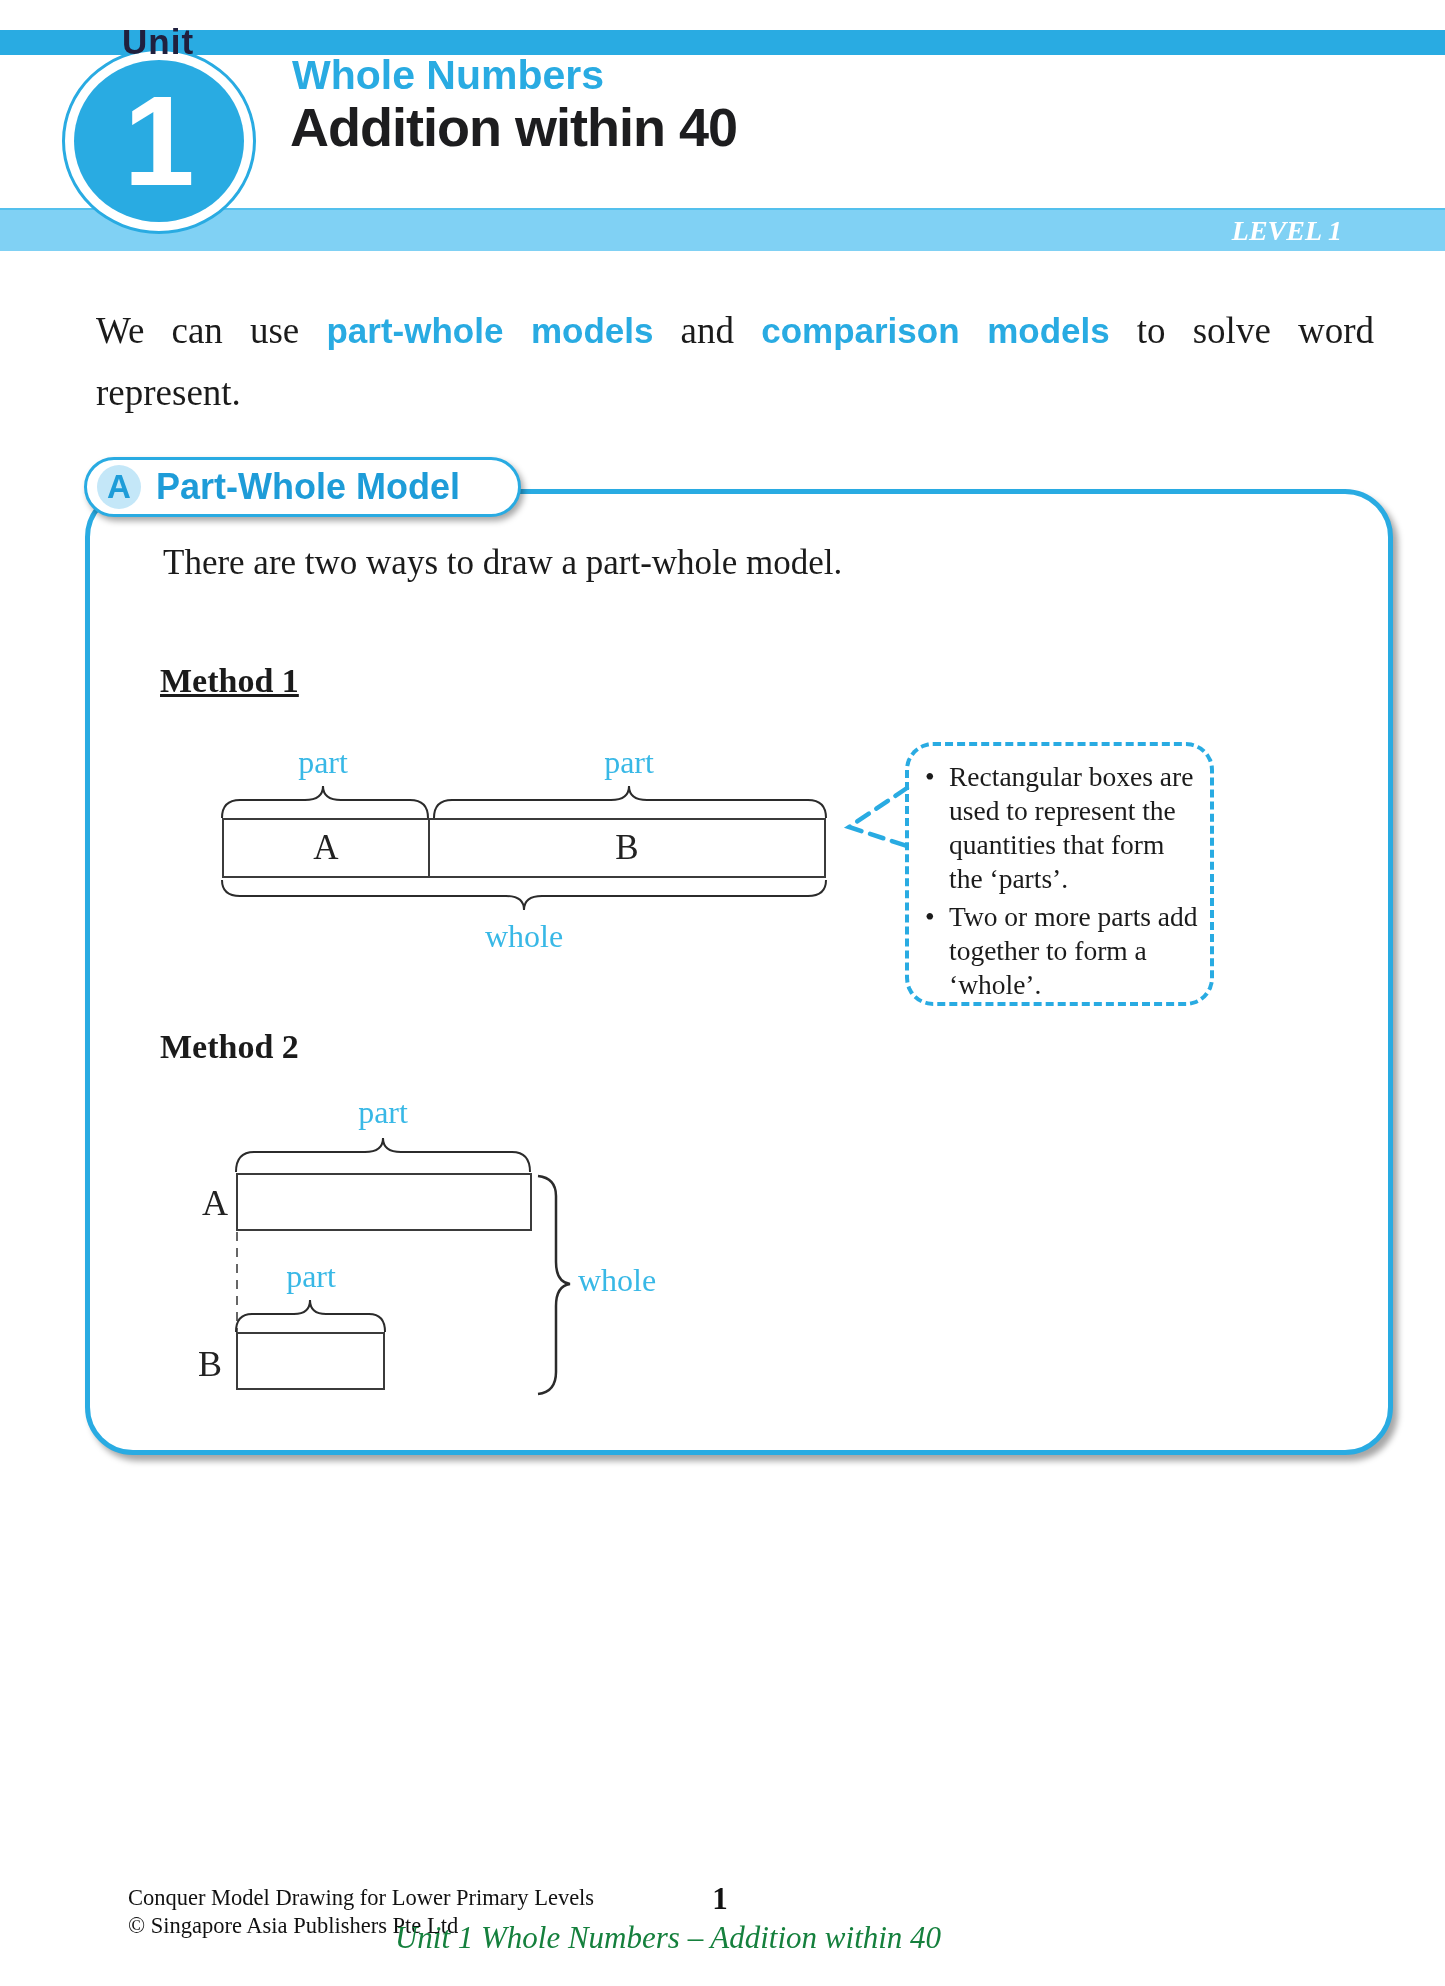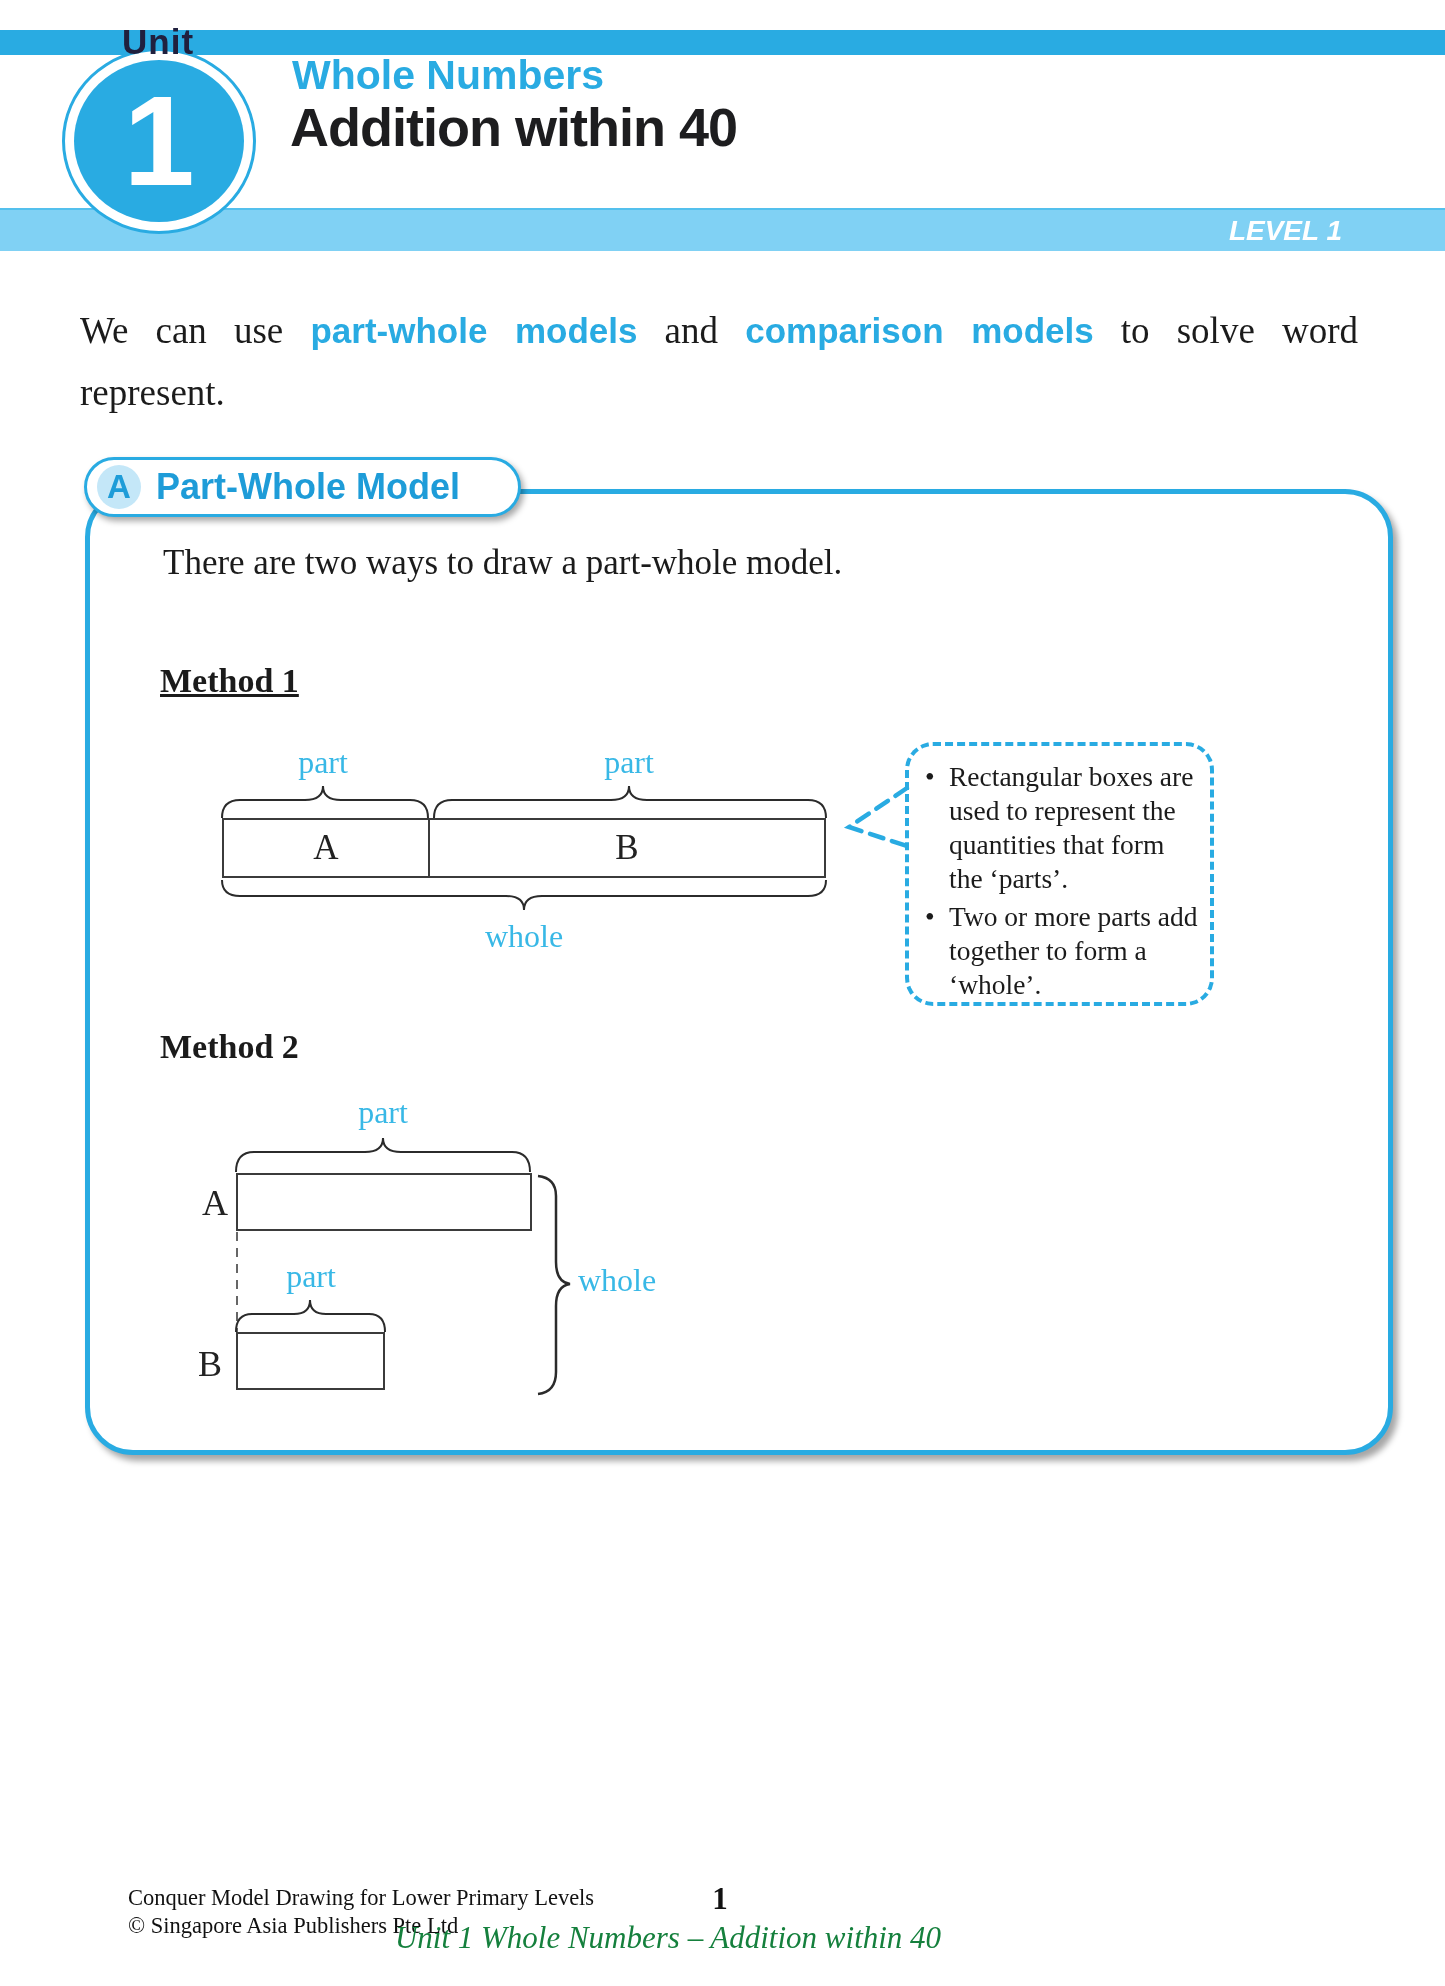--- a/index.html
+++ b/index.html
@@ -14,24 +14,24 @@
   .badge-inner{position:absolute;left:9px;top:9px;right:9px;bottom:9px;background:#29ABE2;border-radius:50%;
                display:flex;align-items:center;justify-content:center;}
   .badge-inner span{font-family:"Liberation Sans","DejaVu Sans",sans-serif;font-weight:bold;
                     font-size:128px;color:#ffffff;line-height:1;}
   .subject-title{position:absolute;left:292px;top:52px;font-family:"Liberation Sans","DejaVu Sans",sans-serif;
                  font-weight:bold;font-size:41px;color:#29ABE2;}
   .page-title{position:absolute;left:290px;top:96px;font-family:"Liberation Sans","DejaVu Sans",sans-serif;
               font-weight:bold;font-size:54px;color:#1d1d1f;letter-spacing:-1px;}
   .level-banner{position:absolute;left:0;top:208px;width:1445px;height:43px;background:#80D1F4;
                 border-top:2px solid #54C0ED;box-sizing:border-box;}
-  .level-label{position:absolute;right:103px;top:5px;font-family:Liberation Sans, sans-serif;
+  .level-label{position:absolute;right:103px;top:5px;font-family:Liberation Serif, serif;
                font-weight:bold;font-style:italic;font-size:28px;color:#ffffff;}
   
-  .intro{position:absolute;left:80px;top:300px;width:1278px;font-size:37px;color:#1b1b1b;line-height:62px;}
+  .intro{position:absolute;left:96px;top:300px;width:1278px;font-size:37px;color:#1b1b1b;line-height:62px;}
   .intro .l1{text-align:justify;text-align-last:justify;}
   .term{font-family:"Liberation Sans","DejaVu Sans",sans-serif;font-weight:bold;font-size:35px;color:#29ABE2;}
   
   .section-box{position:absolute;left:85px;top:489px;width:1308px;height:966px;box-sizing:border-box;
                border:5px solid #29ABE2;border-radius:48px;background:#fff;
                box-shadow:5px 6px 6px rgba(0,0,0,0.35);}
   .section-pill{position:absolute;left:84px;top:457px;width:437px;height:60px;box-sizing:border-box;
                 background:#ffffff;border:3px solid #29ABE2;border-radius:30px;z-index:5;
                 display:flex;align-items:center;padding-left:10px;gap:15px;
                 box-shadow:3px 4px 6px rgba(0,0,0,0.35);}

